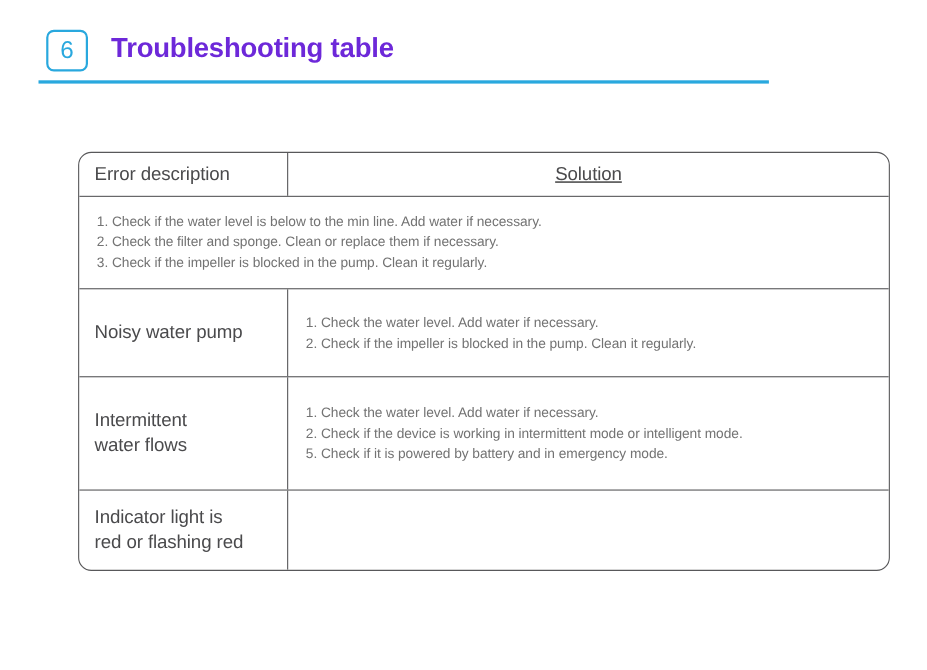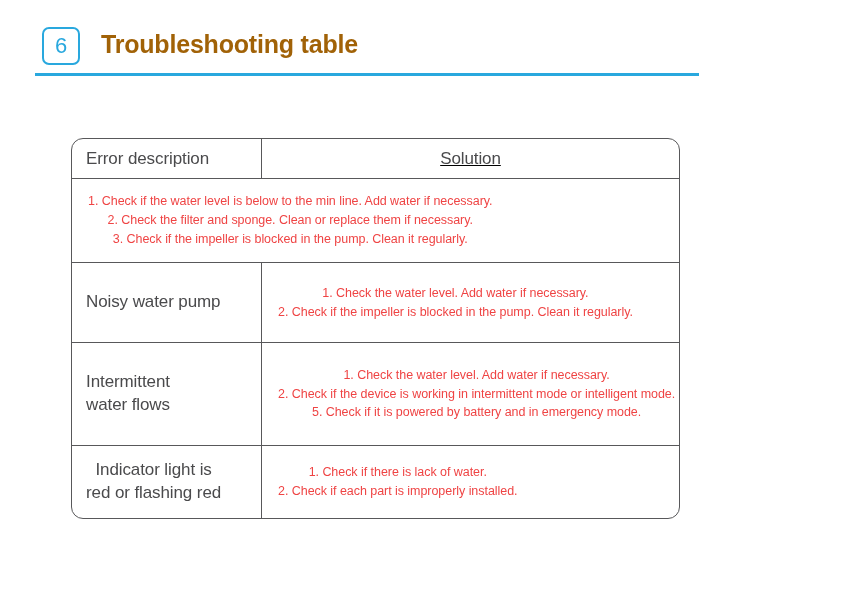--- a/index.html
+++ b/index.html
@@ -42,46 +42,45 @@
     font-weight: 400;
     line-height: 1;
     letter-spacing: 0;
   }
   .section-title {
     position: absolute;
     left: 66px;
     top: 6px;
     font-size: 25px;
     font-weight: bold;
-    color: #a16207;
+    color: #6d28d9;
     letter-spacing: -0.2px;
     white-space: nowrap;
   }
   .section-rule {
     position: absolute;
     left: 0px;
     top: 49px;
     width: 664px;
     height: 3px;
     background: #29a8de;
   }
 
   
   .troubleshoot-table {
     position: absolute;
     left: 71px;
     top: 138px;
-    width: 609px;
+    width: 738px;
     height: 381px;
     border: 1.4px solid #58585a;
     border-radius: 12px;
     box-sizing: border-box;
     overflow: hidden;
     background: #ffffff;
-    text-align: center;
   }
   .t-row {
     display: flex;
     box-sizing: border-box;
     border-bottom: 1.4px solid #58585a;
     width: 100%;
   }
   .t-row:last-child {
     border-bottom: none;
   }
@@ -125,21 +124,21 @@
   .error-text {
     font-size: 17px;
     color: #4a4a4c;
     line-height: 1.35;
     letter-spacing: -0.1px;
   }
   .error-text .ln { display: block; }
 
   .solution-list {
     font-size: 12.5px;
-    color: #ef4444;
+    color: #737373;
     line-height: 1.5;
     letter-spacing: -0.05px;
   }
   .solution-list .ln { display: block; white-space: nowrap; }
 </style>
 </head>
 <body>
 
 <div class="section-header">
   <div class="section-number-box">
@@ -200,21 +199,15 @@
     </div>
   </div>
 
   <div class="t-row r4">
     <div class="t-cell-error">
       <div class="error-text">
         <span class="ln">Indicator light is</span>
         <span class="ln">red or flashing red</span>
       </div>
     </div>
-    <div class="t-cell-solution">
-      <div class="solution-list">
-        <span class="ln">1. Check if there is lack of water.</span>
-        <span class="ln">2. Check if each part is improperly installed.</span>
-      </div>
-    </div>
   </div>
 
 </div>
 
 </body></html>

